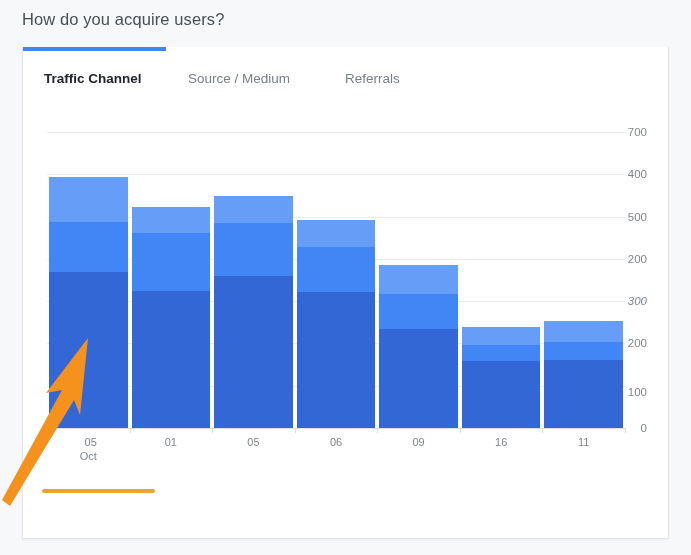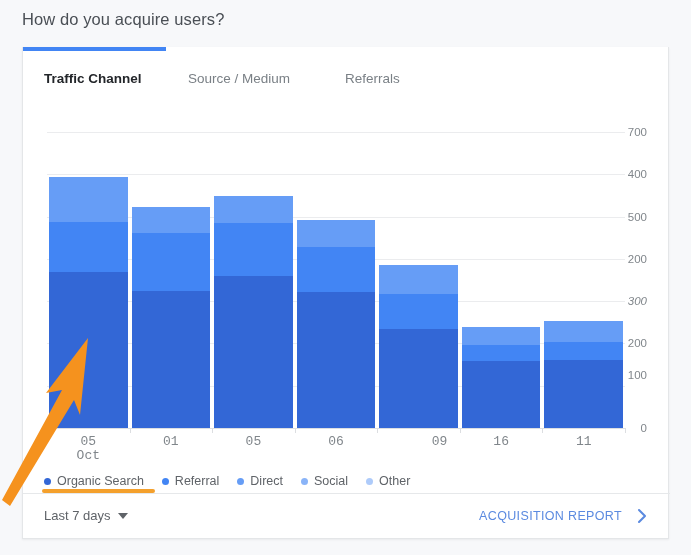--- a/index.html
+++ b/index.html
@@ -92,27 +92,26 @@
     right: 23px;
     font-size: 11.5px;
     color: #80868b;
     text-align: right;
     white-space: nowrap;
     transform: translateY(-50%);
   }
   .xtick {
     position: absolute;
     top: 388px;
-    font-size: 13px;
+    font-size: 11px;
     color: #80868b;
-    text-align: center;
+    text-align: right;
     white-space: nowrap;
     transform: translateX(-50%);
     line-height: 14px;
-    font-family: Liberation Mono, monospace;
   }
   .bar {
     position: absolute;
     bottom: 111px;
   }
   .seg {
     position: absolute;
     width: 100%;
     left: 0;
   }
@@ -247,21 +246,21 @@
         <div class="gridline" style="top: 338.714px;"></div>
         <div class="gridline" style="top: 296.429px;"></div>
         <div class="gridline" style="top: 254.143px;"></div>
         <div class="gridline" style="top: 211.857px;"></div>
         <div class="gridline" style="top: 169.571px;"></div>
         <div class="gridline" style="top: 127.286px;"></div>
         <div class="gridline" style="top: 85px;"></div>
       </div>
     <div id="ytick-layer">
         <div class="ytick" style="top: 381px;">0</div>
-        <div class="ytick" style="top: 328px;">100</div>
+        <div class="ytick" style="top: 345px;">100</div>
         <div class="ytick" style="top: 296.429px;">200</div>
         <div class="ytick" style="top: 254.143px; font-style: italic;">300</div>
         <div class="ytick" style="top: 211.857px;">200</div>
         <div class="ytick" style="top: 169.571px;">500</div>
         <div class="ytick" style="top: 127.286px;">400</div>
         <div class="ytick" style="top: 85px;">700</div>
       </div>
     <div class="baseline"></div>
     <div id="bars-layer">
         <div class="bar" style="left: 26px; width: 78.5714px; height: 251.177px;">
@@ -311,71 +310,37 @@
         </div>
         <div class="xtickmark" style="left: 106.571px;"></div>
         <div class="xtick" style="left: 230.429px;">
           <div>05</div>
         </div>
         <div class="xtickmark" style="left: 189.143px;"></div>
         <div class="xtick" style="left: 313px;">
           <div>06</div>
         </div>
         <div class="xtickmark" style="left: 271.714px;"></div>
-        <div class="xtick" style="left: 395.571px; margin-left: 21px;">
+        <div class="xtick" style="left: 395.571px;">
           <div>09</div>
         </div>
         <div class="xtickmark" style="left: 354.286px;"></div>
         <div class="xtick" style="left: 478.143px;">
           <div>16</div>
         </div>
         <div class="xtickmark" style="left: 436.857px;"></div>
         <div class="xtick" style="left: 560.714px;">
           <div>11</div>
         </div>
         <div class="xtickmark" style="left: 519.429px;"></div>
         <div class="xtickmark" style="left: 602px;"></div>
       </div>
   </div>
 
-  <div id="legend">
-      <div class="legend-item">
-        <span class="legend-dot" style="background: rgb(51, 103, 214);"></span>
-        <span class="legend-label">Organic Search</span>
-      </div>
-      <div class="legend-item">
-        <span class="legend-dot" style="background: rgb(66, 133, 244);"></span>
-        <span class="legend-label">Referral</span>
-      </div>
-      <div class="legend-item">
-        <span class="legend-dot" style="background: rgb(102, 157, 246);"></span>
-        <span class="legend-label">Direct</span>
-      </div>
-      <div class="legend-item">
-        <span class="legend-dot" style="background: rgb(138, 180, 248);"></span>
-        <span class="legend-label">Social</span>
-      </div>
-      <div class="legend-item">
-        <span class="legend-dot" style="background: rgb(174, 203, 250);"></span>
-        <span class="legend-label">Other</span>
-      </div>
-    </div>
-
-  <div id="footer">
-    <div id="date-range">
-      <span>Last 7 days</span>
-      <span id="date-caret"></span>
-    </div>
-    <div id="report-link">ACQUISITION REPORT</div>
-    <div id="report-chevron">
-      <svg width="16" height="18" viewBox="0 0 16 18" aria-hidden="true">
-        <polyline points="5,3 11,9 5,15" fill="none" stroke="#5b8ae0" stroke-width="2.1" stroke-linecap="round" stroke-linejoin="round"></polyline>
-      </svg>
-    </div>
-  </div>
+
 </div>
 
 <div id="arrow-annotation">
   <svg width="140" height="180" viewBox="0 0 140 180" aria-hidden="true">
     <g fill="#f5921e">
       <path d="M 88 8 L 46 63 L 62 60 L 2 170 L 10 176 L 74 70 L 80 85 Z"></path>
     </g>
   </svg>
 </div>
 <div id="underline-annotation"></div>

